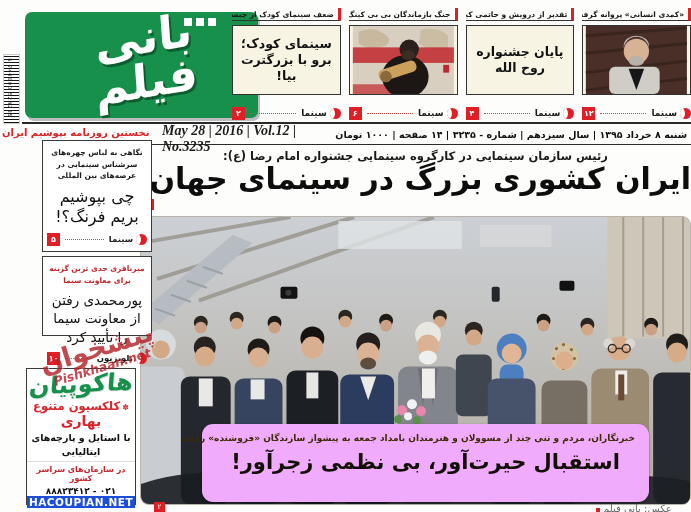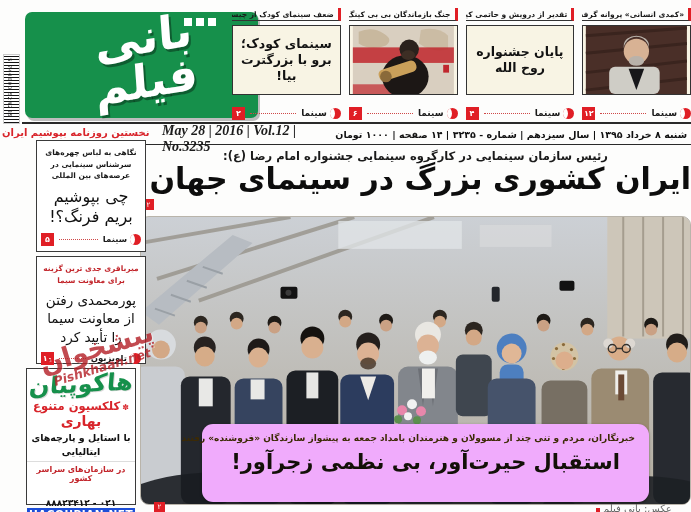--- a/index.html
+++ b/index.html
@@ -70,23 +70,23 @@
     background:#f0abfc; border-radius:11px; padding:9px 14px 6px; text-align:center;
     box-shadow:0 1px 3px rgba(0,0,0,.35); }
   #caption .cap-kicker { direction:rtl; font-size:9px; font-weight:bold; color:#3c2a04; white-space:nowrap; }
   #caption .cap-head { direction:rtl; font-size:21px; font-weight:900; color:#131008; margin-top:7px; }
   #photo-badge { position:absolute; left:154px; top:502px; width:11px; height:10px;
     background:#e01e25; color:#fff; font-size:7px; display:flex; align-items:center; justify-content:center; }
   #photo-credit { position:absolute; left:596px; top:503px; width:92px; direction:rtl;
     font-size:10px; color:#666; text-align:left; white-space:nowrap; }
   #photo-credit::after { content:""; display:inline-block; width:4px; height:4px; background:#e01e25; margin-right:3px; }
   
-  .sbox { position:absolute; left:36px; width:110px; border:1px solid #3a3a3a; background:#fff; padding:6px 4px 4px; }
+  .sbox { position:absolute; left:42px; width:110px; border:1px solid #3a3a3a; background:#fff; padding:6px 4px 4px; }
   #sb1 { top:140px; height:112px; }
-  #sb2 { top:256px; height:108px; }
+  #sb2 { top:256px; height:80px; }
   .sb-kicker { direction:rtl; text-align:center; font-size:7.5px; font-weight:bold;
     color:#1a1a1a; line-height:1.55; }
   #sb2 .sb-kicker { color:#c2252b; }
   .sb-head { direction:rtl; text-align:center; font-weight:400; color:#101010; margin-top:5px; }
   #sb1 .sb-head { font-size:16px; line-height:1.25; }
   #sb2 .sb-head { font-size:13.5px; line-height:1.35; }
   .sb-foot { display:flex; direction:rtl; align-items:center; gap:3px; font-size:8.5px;
     font-weight:bold; color:#1a1a1a; margin-top:6px; }
   .sb-foot .leader { flex:1; border-bottom:1px dotted #cf4848; height:1px; margin:0 2px; }
   
@@ -94,21 +94,21 @@
     border:1px solid #3a3a3a; background:#fff; text-align:center; padding-top:3px;
     display:flex; flex-direction:column; }
   #ad-brand { color:#16904b; font-size:24px; font-weight:900; direction:rtl;
     transform:skewX(-8deg) rotate(-3deg); text-shadow:1px 1px 0 rgba(0,0,0,.15); line-height:1.05; }
   .ad-red1 { color:#d8242a; font-size:11.5px; font-weight:900; direction:rtl; margin-top:2px; }
   .ad-red1::before { content:"✽"; color:#d8242a; font-size:8px; margin-left:2px; }
   .ad-red2 { color:#d8242a; font-size:14px; font-weight:900; direction:rtl; }
   .ad-blk { color:#111; font-size:9.5px; font-weight:bold; direction:rtl; margin-top:3px; }
   .ad-red3 { color:#c2252b; font-size:8px; font-weight:bold; direction:rtl; margin-top:4px;
     border-top:1px solid #ddd; padding-top:3px; }
-  #ad-phone { color:#111; font-size:9px; font-weight:bold; margin-top:15px; letter-spacing:.5px; direction:ltr; }
+  #ad-phone { color:#111; font-size:9px; font-weight:bold; margin-top:3px; letter-spacing:.5px; direction:ltr; }
   #ad-site { margin-top:auto; background:#1d4ed8; color:#fff; font-weight:800; font-size:10.5px;
     height:17px; display:flex; align-items:center; justify-content:center; letter-spacing:.5px; }
   
   #watermark { position:absolute; left:18px; top:332px; width:160px; transform:rotate(-17deg);
     color:#b5232a; text-align:center; pointer-events:none; z-index:6; opacity:.82; }
   #watermark .wm-fa { font-size:27px; font-weight:900; direction:rtl;
     text-shadow:1px 1px 0 rgba(255,255,255,.5); }
   #watermark .wm-en { font-size:12.5px; font-weight:800; font-style:italic; margin-top:-3px; }
 </style>
 </head>

